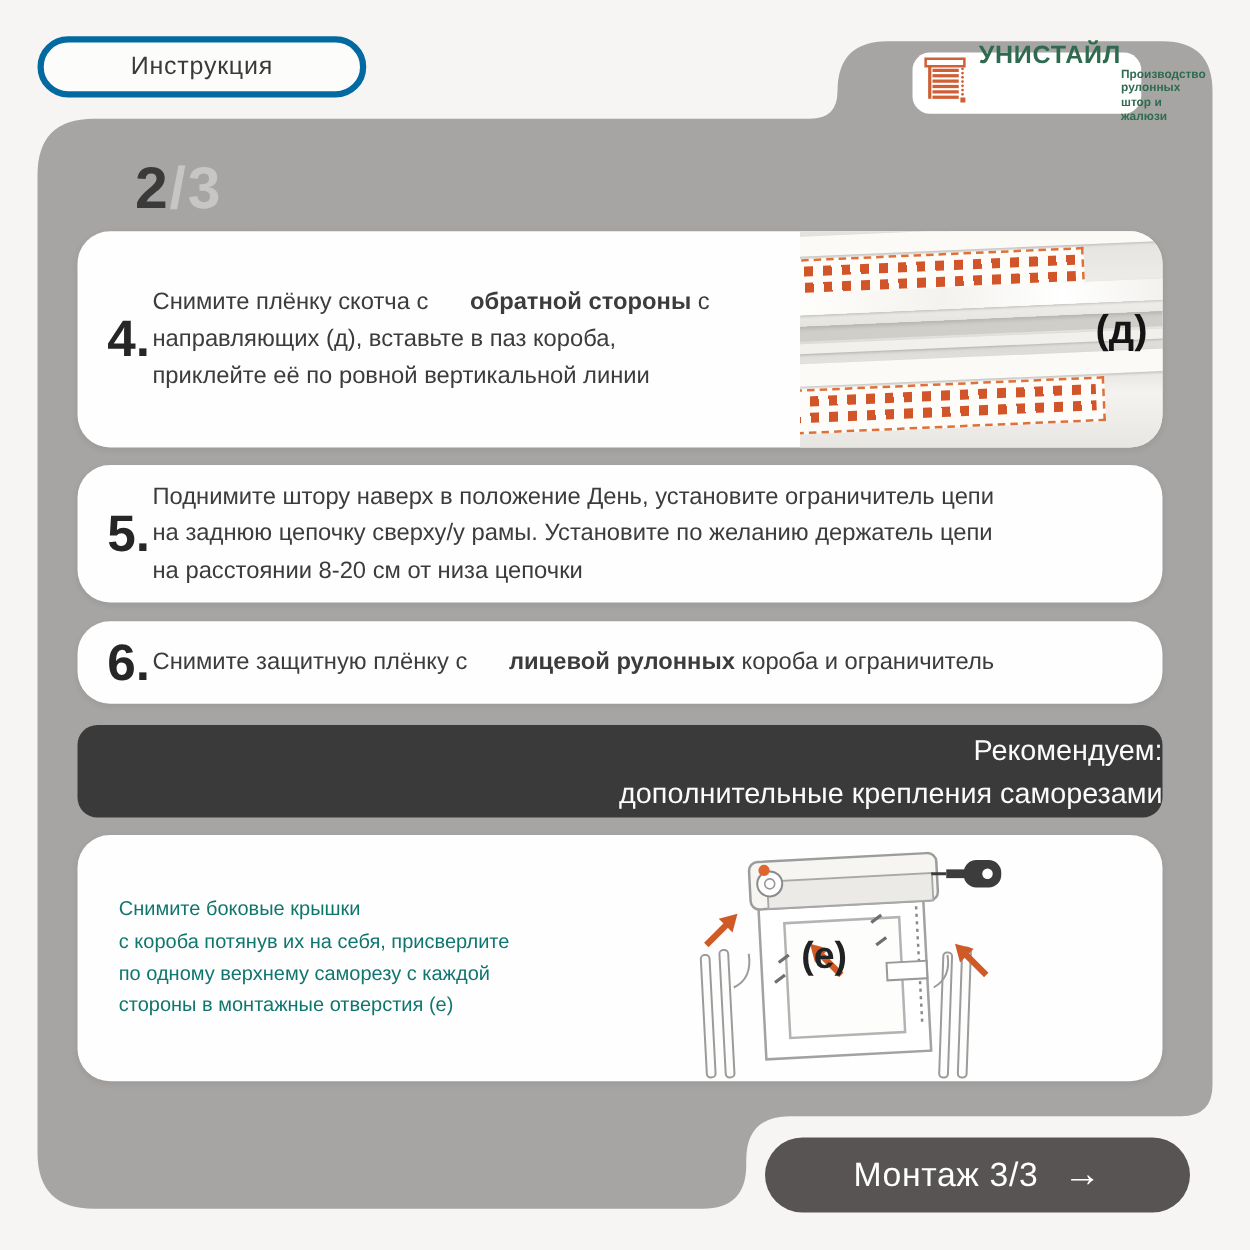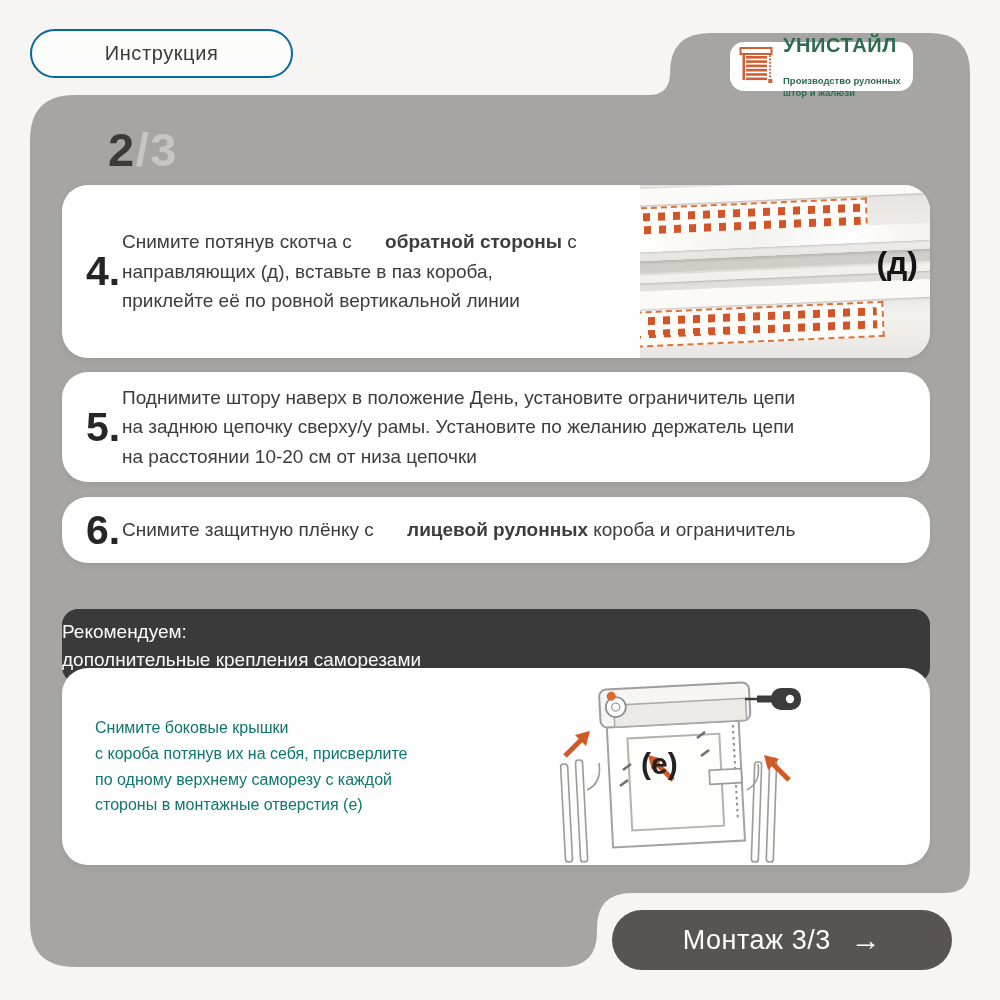--- a/index.html
+++ b/index.html
@@ -12,32 +12,32 @@
     color:#3d3c3c;
   }
   #stage { position:absolute; inset:0; width:1000px; height:1000px; }
 
   
   #panel-shape { position:absolute; top:0; left:0; width:1000px; height:1000px; }
 
   
   .instruction-pill {
     position:absolute; left:30px; top:29px; width:263px; height:49px;
-    border:2px solid #0369a1; border-radius:25px; background:#fcfcfb;
+    border:5px solid #0369a1; border-radius:25px; background:#fcfcfb;
     display:flex; align-items:center; justify-content:center;
     font-size:20px; letter-spacing:.6px; color:#3a3a3a;
   }
 
   
   .logo-pill {
     position:absolute; left:730px; top:42px; width:183px; height:49px;
     background:#ffffff; border-radius:14px;
     display:flex; align-items:center; gap:7px; padding:4px 8px 4px 9px;
   }
-  .logo-text { display:flex; flex-direction:column; line-height:1; }
+  .logo-text { display:flex; flex-direction:row; line-height:1; }
   .logo-brand { font-size:20px; font-weight:700; color:#2d6a4f; letter-spacing:.6px; }
   .logo-tagline { font-size:9.5px; font-weight:700; color:#2f6b50; line-height:1.2; white-space:pre-line; margin-top:20px; }
 
   
   .title-row {
     position:absolute; left:62px; top:122px; display:flex; align-items:baseline;
     font-weight:700; font-size:47px; letter-spacing:1.5px; color:#3b3a3a;
   }
   .title-pager { margin-left:46px; display:flex; }
   .title-current { color:#3b3a3a; }
@@ -88,24 +88,24 @@
   }
   .tape-row { height:8px; background:repeating-linear-gradient(90deg,#d2552a 0 7px, rgba(0,0,0,0) 7px 15px); }
   .tape-1 { left:-4px; top:24px; width:246px; height:36px; }
   .tape-2 { left:-4px; top:128px; width:258px; height:36px; }
   .photo-label {
     position:absolute; right:12px; top:60px; font-size:32px; font-weight:700; color:#141414;
   }
 
   
   .reco-bar {
-    position:absolute; left:62px; top:609px; width:868px; height:74px;
+    position:absolute; left:62px; top:580px; width:868px; height:74px;
     background:#3b3a3a; border-radius:16px; color:#fbfbfb;
-    display:flex; flex-direction:column; align-items:flex-start; justify-content:center;
-    font-size:19px; line-height:1.5;
+    display:flex; flex-direction:column; align-items:flex-end; justify-content:center;
+    font-size:23px; line-height:1.5;
   }
 
   
   .final-text {
     position:absolute; left:33px; top:0; height:100%; width:458px;
     display:flex; align-items:center;
     font-size:16px; line-height:1.62; color:#0f766e; white-space:pre-line;
   }
   .diagram { position:absolute; left:495px; top:4px; }
 
@@ -168,21 +168,21 @@
   <div class="title-row">
     <span class="title-pager">
       <span class="title-current">2</span>
       <span class="title-rest">/3</span>
     </span>
   </div>
 
   <div class="card card-4">
     <div class="step-num">4.</div>
     <div class="step-text pre">
-      <span><span>Снимите потянув скотча с </span><span class="seg-bold">обратной стороны</span><span> с
+      <span><span>Снимите плёнку скотча с </span><span class="seg-bold">обратной стороны</span><span> с
 направляющих (д), вставьте в паз короба,
 приклейте её по ровной вертикальной линии</span></span>
     </div>
     <div class="photo">
       <div class="photo-tilt">
         <div class="slat slat-a"></div>
         <div class="tape tape-1">
           <div class="tape-row"></div>
           <div class="tape-row"></div>
         </div>
@@ -197,21 +197,21 @@
       </div>
       <div class="photo-label">(д)</div>
     </div>
   </div>
 
   <div class="card card-5">
     <div class="step-num">5.</div>
     <div class="step-text">
         <span class="pre">Поднимите штору наверх в положение День, установите ограничитель цепи
 на заднюю цепочку сверху/у рамы. Установите по желанию держатель цепи
-на расстоянии 10-20 см от низа цепочки</span>
+на расстоянии 8-20 см от низа цепочки</span>
       </div>
   </div>
 
   <div class="card card-6">
     <div class="step-num">6.</div>
     <div class="step-text">
       <span><span>Снимите защитную плёнку с </span><span class="seg-bold">лицевой рулонных</span><span> короба и ограничитель</span></span>
     </div>
   </div>
 

